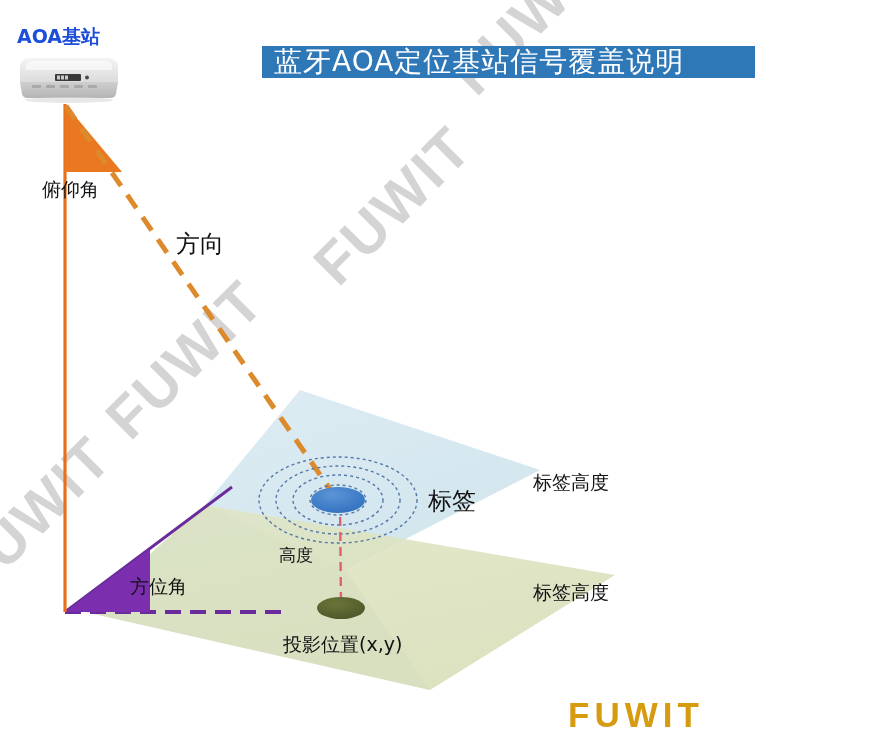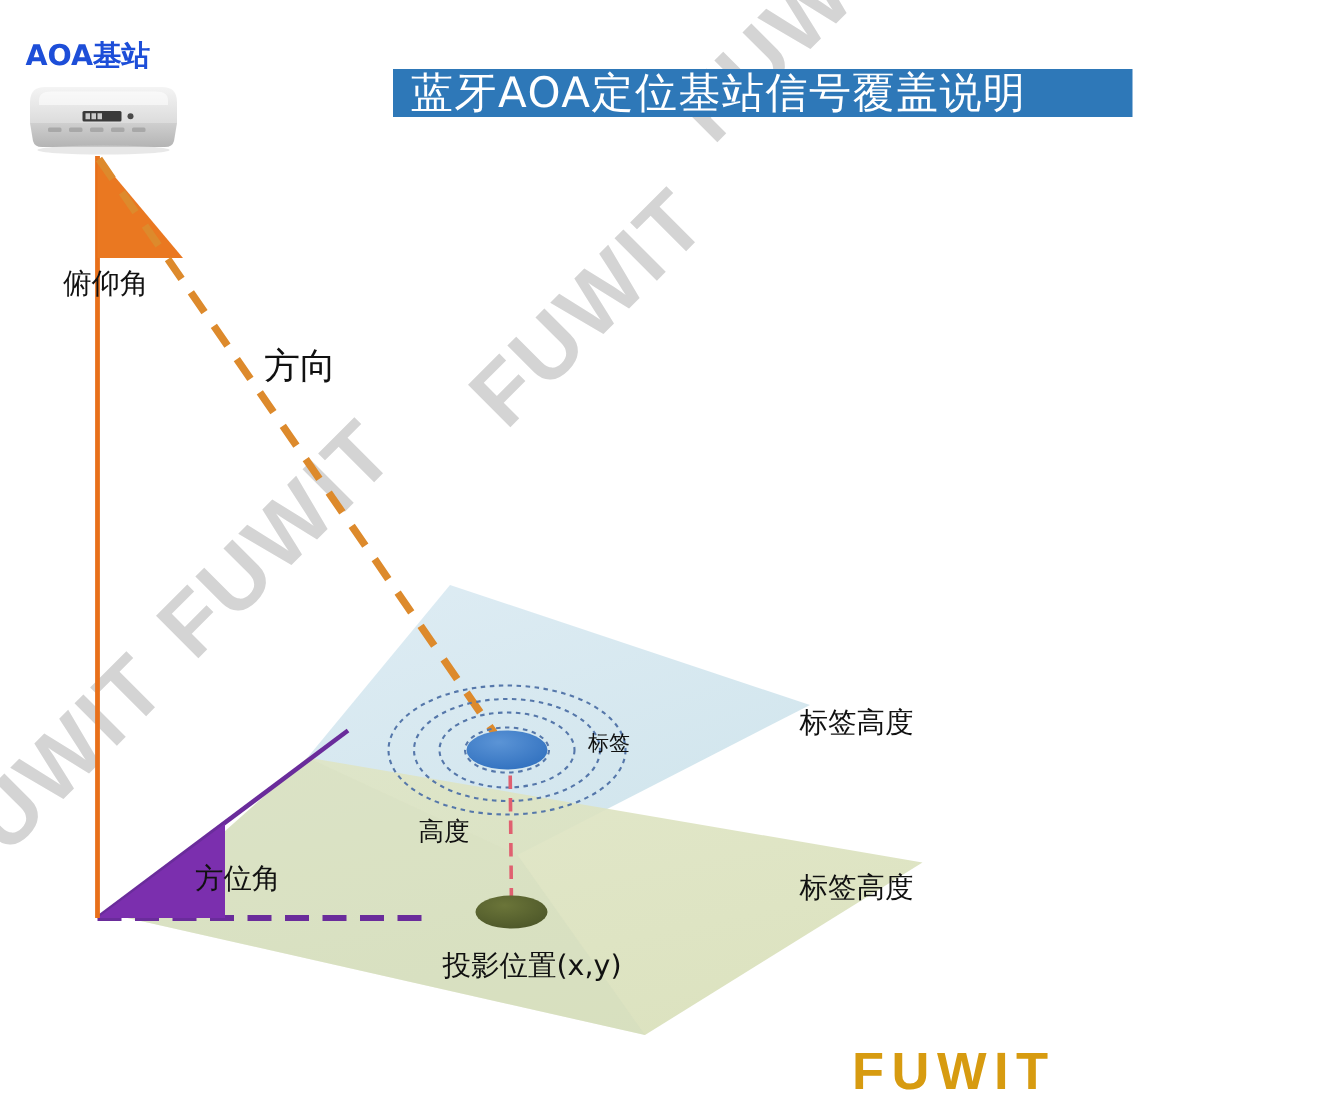--- a/index.html
+++ b/index.html
@@ -61,25 +61,25 @@
   .dlabel{
     position:absolute;
     color:#111;
     font-family:"DejaVu Sans","Liberation Sans",sans-serif;
     white-space:nowrap;
     line-height:1;
   }
   #lbl-elevation{left:42px;top:180px;font-size:19px;}
   #lbl-direction{left:176px;top:232px;font-size:24px;}
   #lbl-azimuth{left:130px;top:577px;font-size:19px;}
-  #lbl-tag{left:392px;top:489px;font-size:14px;}
+  #lbl-tag{left:428px;top:489px;font-size:24px;}
   #lbl-height{left:279px;top:547px;font-size:17px;}
   #lbl-tagplane{left:533px;top:473px;font-size:19px;}
   #lbl-groundplane{left:533px;top:583px;font-size:19px;}
-  #lbl-projection{left:283px;top:635px;font-size:19px;margin-left:12px;}
+  #lbl-projection{left:283px;top:635px;font-size:19px;}
 
   
   #brand{
     position:absolute;
     left:568px;top:697px;
     display:flex;align-items:center;gap:16px;
   }
   #brand .bmark{
     font-size:35px;font-weight:bold;letter-spacing:5px;
     color:#d79b10;

